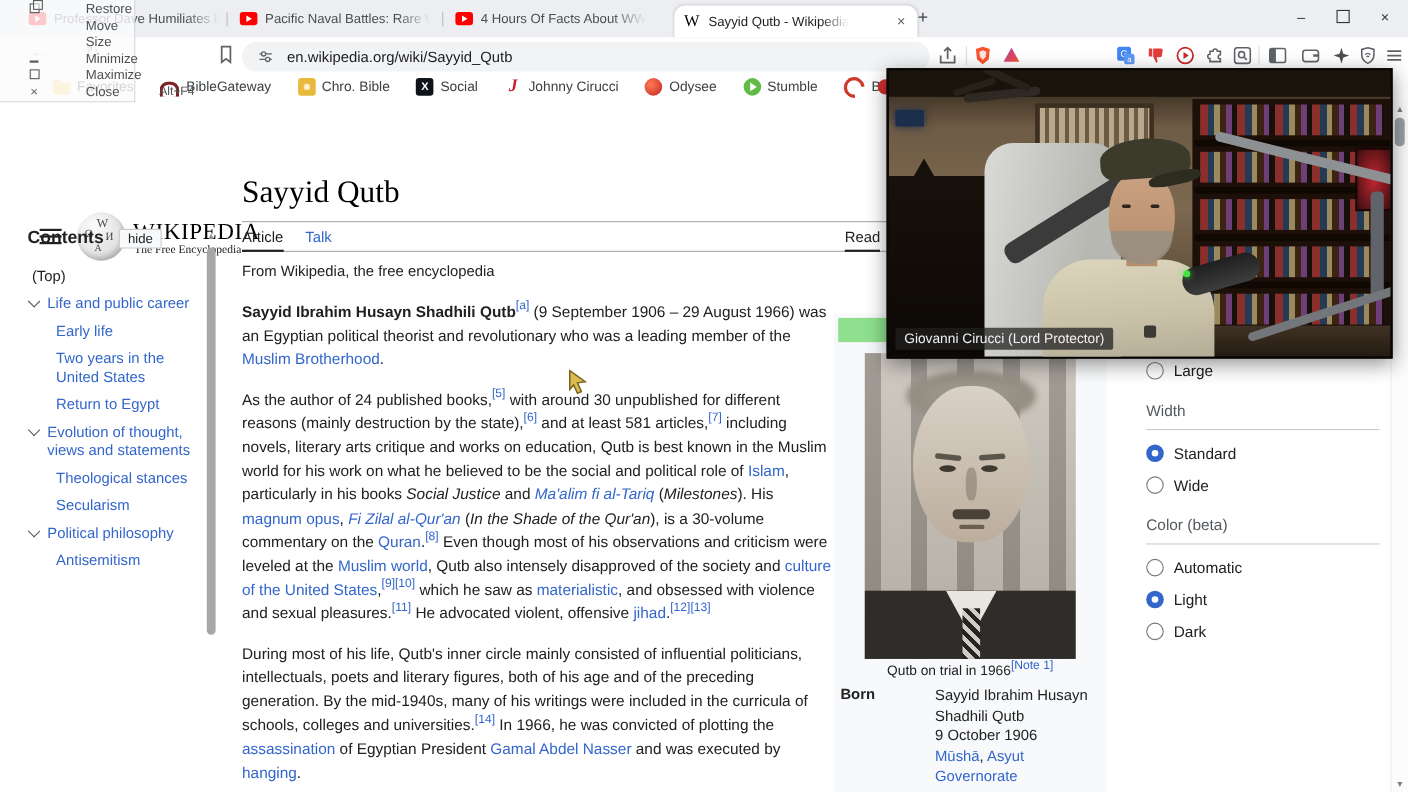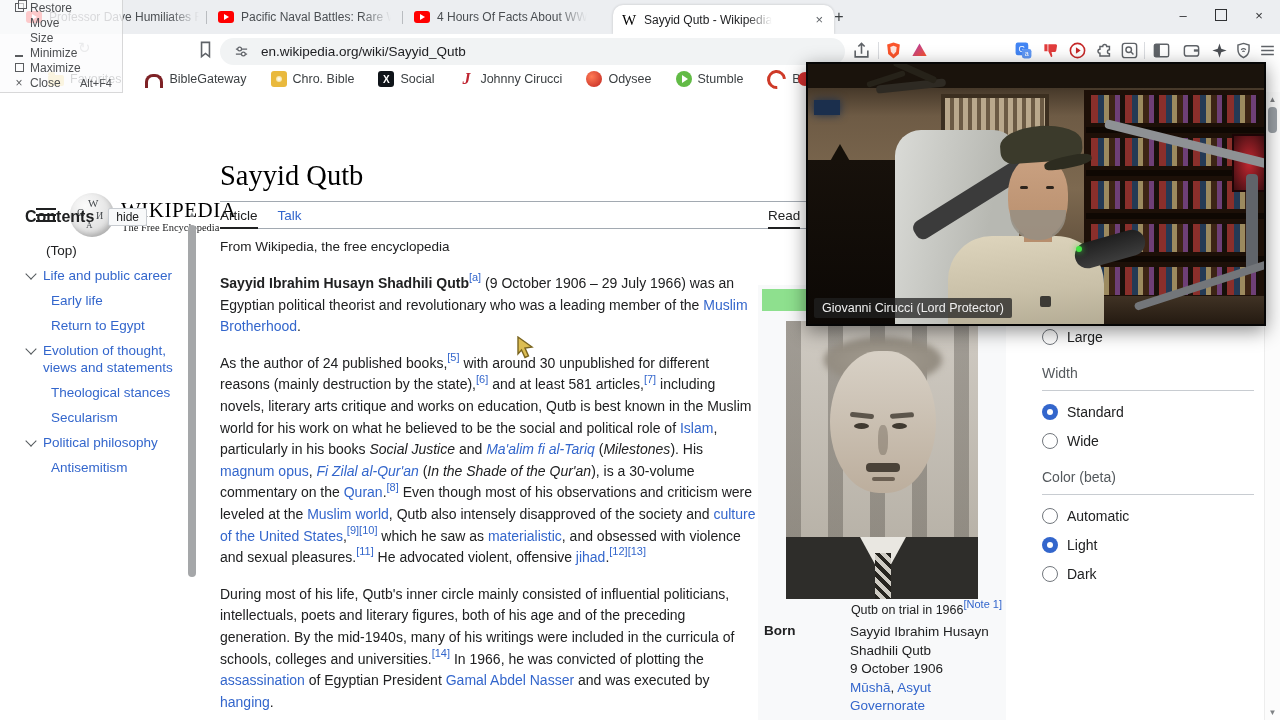--- a/index.html
+++ b/index.html
@@ -52,21 +52,21 @@
   .bi-bitchute{width:13px;height:13px;border:3px solid #ce3a28;border-right-color:transparent;border-radius:50%;background:transparent;transform:rotate(40deg);}
   .bi-brighteon{background:#172a4d;border-radius:50%;}
   .bi-brighteon::after{content:"";border-left:6px solid #d03434;border-top:4px solid transparent;border-bottom:4px solid transparent;margin-left:2px;}
   .bi-ugetube{background:#ccd0d4;border-radius:3px;}
   .bi-ugetube::after{content:"";width:9px;height:6px;background:#8b9094;border-radius:1px;}
   .bm-partial{position:absolute;left:798px;top:6px;width:14px;height:14px;border-radius:50%;background:#d32f2f;}
   
   .sysmenu{position:absolute;left:0;top:0;width:122px;height:92px;z-index:200;
        background:rgba(251,251,252,.80);border-right:1px solid rgba(150,150,150,.35);
        border-bottom:1px solid rgba(150,150,150,.35);font-size:12px;color:#4d4f52;}
-  .smrow{display:flex;align-items:center;height:15px;padding:0 8px;}
+  .smrow{display:flex;align-items:center;height:15px;padding:0 20px;gap:36px;}
   .smicon{width:22px;display:flex;align-items:center;justify-content:center;color:#5a5c5f;flex:none;}
   .smicon .sq{width:7px;height:7px;border:1px solid #5a5c5f;position:relative;}
   .smicon .sq.dbl::after{content:"";position:absolute;left:2px;top:-4px;width:7px;height:7px;border:1px solid #5a5c5f;background:rgba(251,251,252,.6);}
   .smicon .bar{width:8px;height:2px;background:#5a5c5f;margin-top:6px;}
   .smshort{margin-left:auto;font-size:11px;padding-right:2px;}
   
   .wikiheader{position:absolute;left:0;top:92px;width:1280px;height:58px;background:#fff;}
   .hamb{position:absolute;left:36px;top:116px;width:20px;height:14px;}
   .hamb span{display:block;height:2px;background:#202122;margin-bottom:4px;}
   .globe{position:absolute;left:70px;top:101px;width:44px;height:44px;border-radius:50%;
@@ -88,21 +88,21 @@
        font-family:"Liberation Sans",sans-serif;}
   
   .toc{position:absolute;left:25px;top:208px;width:150px;}
   .toc-head{display:flex;align-items:center;gap:14px;margin-bottom:16px;}
   .toc-title{font-size:16px;font-weight:bold;color:#202122;}
   .hidechip{font-size:12px;color:#202122;background:#f8f9fa;border:1px solid #c8ccd1;
        border-radius:2px;padding:1px 7px;}
   .toc-item{font-size:13.5px;line-height:17px;margin-bottom:8px;color:#3366cc;display:flex;}
   .toc-item.lvl0{font-size:13.5px;}
   .toc-item .lbl{display:block;}
-  .toc-item.lvl0 .lbl{margin-left:21px;}
+  .toc-item.lvl0 .lbl{margin-left:4px;}
   .toc-item.lvl1 .lbl{margin-left:26px;}
   .toc-item.lvl2 .lbl{margin-left:36px;}
   .toc-item.toptype{color:#202122;}
   .chev{width:7px;height:7px;border-left:1.6px solid #54595d;border-bottom:1.6px solid #54595d;
        transform:rotate(-45deg);margin:3px 0 0 2px;flex:none;}
   .tocbar{position:absolute;left:186px;top:210px;width:12px;height:508px;}
   .tocbar .up{font-size:8px;color:#8a8d90;text-align:center;}
   .tocbar .thumb{position:absolute;left:2px;top:15px;width:8px;height:352px;background:#a5a7a9;border-radius:4px;}
   
   .article{position:absolute;left:220px;top:160px;width:790px;}
@@ -136,21 +136,21 @@
   .ib-brow{position:absolute;width:24px;height:5px;background:#5c554b;border-radius:3px;top:92px;}
   .ib-eye{position:absolute;width:15px;height:6px;background:#3f3930;border-radius:50%;top:102px;}
   .ib-nose{position:absolute;left:92px;top:104px;width:10px;height:30px;background:rgba(90,80,68,.35);border-radius:40%;}
   .ib-mus{position:absolute;left:80px;top:142px;width:34px;height:9px;background:#4a4238;border-radius:4px;}
   .ib-mouth{position:absolute;left:86px;top:156px;width:23px;height:4px;background:#6b5f52;border-radius:2px;}
   .ib-suit{position:absolute;left:0;bottom:0;width:100%;height:62px;background:#2e2d2a;}
   .ib-shirt{position:absolute;left:74px;bottom:20px;width:46px;height:42px;background:#e9e7e1;
        clip-path:polygon(0 0,100% 0,50% 100%);}
   .ib-tie{position:absolute;left:89px;bottom:0;width:16px;height:46px;
        background:repeating-linear-gradient(45deg,#26241f 0 4px,#cfccc4 4px 8px);}
-  .ib-caption{text-align:right;font-size:12.5px;margin-top:2px;}
+  .ib-caption{text-align:center;font-size:12.5px;margin-top:2px;}
   .ib-sec{height:20px;background:#8ee08e;font-size:13.5px;font-weight:bold;text-align:center;
        line-height:20px;margin-top:10px;}
   .ib-row{display:flex;padding:6px 2px 0;}
   .ib-label{width:86px;font-weight:bold;font-size:13.5px;flex:none;}
   .ib-val{font-size:13.5px;line-height:18.5px;}
   
   .appear{position:absolute;left:1042px;top:320px;width:212px;}
   .ap-head{font-size:14px;color:#54595d;margin:20px 0 9px;}
   .ap-hr{border-bottom:1px solid #c8ccd1;margin-bottom:13px;}
   .opt{display:flex;align-items:center;gap:9px;margin:9px 0 13px;font-size:14px;color:#202122;}
@@ -416,20 +416,23 @@
         <span class="lbl">(Top)</span>
       </div>
       <div class="toc-item lvl0">
         <span class="chev"></span>
         <span class="lbl" style="margin-left: 8px;">Life and public career</span>
       </div>
       <div class="toc-item lvl1">
         <span class="lbl">Early life</span>
       </div>
       <div class="toc-item lvl1">
+        <span class="lbl">Two years in the United States</span>
+      </div>
+      <div class="toc-item lvl1">
         <span class="lbl">Return to Egypt</span>
       </div>
       <div class="toc-item lvl0">
         <span class="chev"></span>
         <span class="lbl" style="margin-left: 8px;">Evolution of thought, views and statements</span>
       </div>
       <div class="toc-item lvl1">
         <span class="lbl">Theological stances</span>
       </div>
       <div class="toc-item lvl1">
@@ -451,21 +454,21 @@
 
 <div class="article">
   <h1>Sayyid Qutb</h1>
   <div class="atabs">
     <span class="atab sel">Article</span>
     <span class="atab talk">Talk</span>
     <span class="readtab">Read</span>
   </div>
   <div class="subtitle">From Wikipedia, the free encyclopedia</div>
   <div class="paras" id="paras">
-      <p><span class="seg-b">Sayyid Ibrahim Husayn Shadhili Qutb</span><sup class="ref">[a]</sup><span class="seg-p"> (9 October 1906 – 29 July 1966) was an Egyptian political theorist and revolutionary who was a leading member of the </span><span class="seg-l">Muslim Brotherhood</span><span class="seg-p">.</span></p>
+      <p><span class="seg-b">Sayyid Ibrahim Husayn Shadhili Qutb</span><sup class="ref">[a]</sup><span class="seg-p"> (9 September 1906 – 29 August 1966) was an Egyptian political theorist and revolutionary who was a leading member of the </span><span class="seg-l">Muslim Brotherhood</span><span class="seg-p">.</span></p>
       <p><span class="seg-p">As the author of 24 published books,</span><sup class="ref">[5]</sup><span class="seg-p"> with around 30 unpublished for different reasons (mainly destruction by the state),</span><sup class="ref">[6]</sup><span class="seg-p"> and at least 581 articles,</span><sup class="ref">[7]</sup><span class="seg-p"> including novels, literary arts critique and works on education, Qutb is best known in the Muslim world for his work on what he believed to be the social and political role of </span><span class="seg-l">Islam</span><span class="seg-p">, particularly in his books </span><span class="seg-i">Social Justice</span><span class="seg-p"> and </span><span class="seg-il">Ma'alim fi al-Tariq</span><span class="seg-p"> (</span><span class="seg-i">Milestones</span><span class="seg-p">). His </span><span class="seg-l">magnum opus</span><span class="seg-p">, </span><span class="seg-il">Fi Zilal al-Qur'an</span><span class="seg-p"> (</span><span class="seg-i">In the Shade of the Qur'an</span><span class="seg-p">), is a 30-volume commentary on the </span><span class="seg-l">Quran</span><span class="seg-p">.</span><sup class="ref">[8]</sup><span class="seg-p"> Even though most of his observations and criticism were leveled at the </span><span class="seg-l">Muslim world</span><span class="seg-p">, Qutb also intensely disapproved of the society and </span><span class="seg-l">culture of the United States</span><span class="seg-p">,</span><sup class="ref">[9][10]</sup><span class="seg-p"> which he saw as </span><span class="seg-l">materialistic</span><span class="seg-p">, and obsessed with violence and sexual pleasures.</span><sup class="ref">[11]</sup><span class="seg-p"> He advocated violent, offensive </span><span class="seg-l">jihad</span><span class="seg-p">.</span><sup class="ref">[12][13]</sup></p>
       <p><span class="seg-p">During most of his life, Qutb's inner circle mainly consisted of influential politicians, intellectuals, poets and literary figures, both of his age and of the preceding generation. By the mid-1940s, many of his writings were included in the curricula of schools, colleges and universities.</span><sup class="ref">[14]</sup><span class="seg-p"> In 1966, he was convicted of plotting the </span><span class="seg-l">assassination</span><span class="seg-p"> of Egyptian President </span><span class="seg-l">Gamal Abdel Nasser</span><span class="seg-p"> and was executed by </span><span class="seg-l">hanging</span><span class="seg-p">.</span></p>
     </div>
 </div>
 
 <div class="infobox">
   <div class="ib-title"></div>
   <div class="ib-photo">
     <div class="bars"></div>
     <div class="ib-hair"></div>

